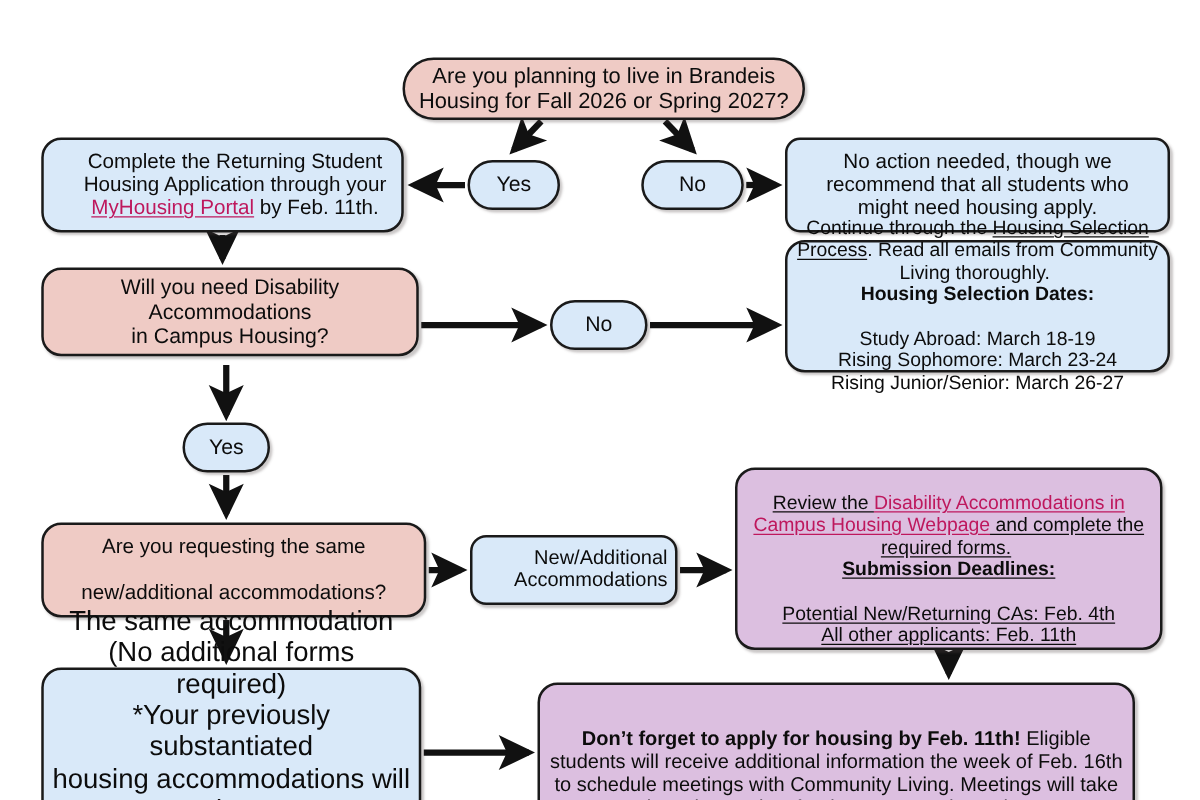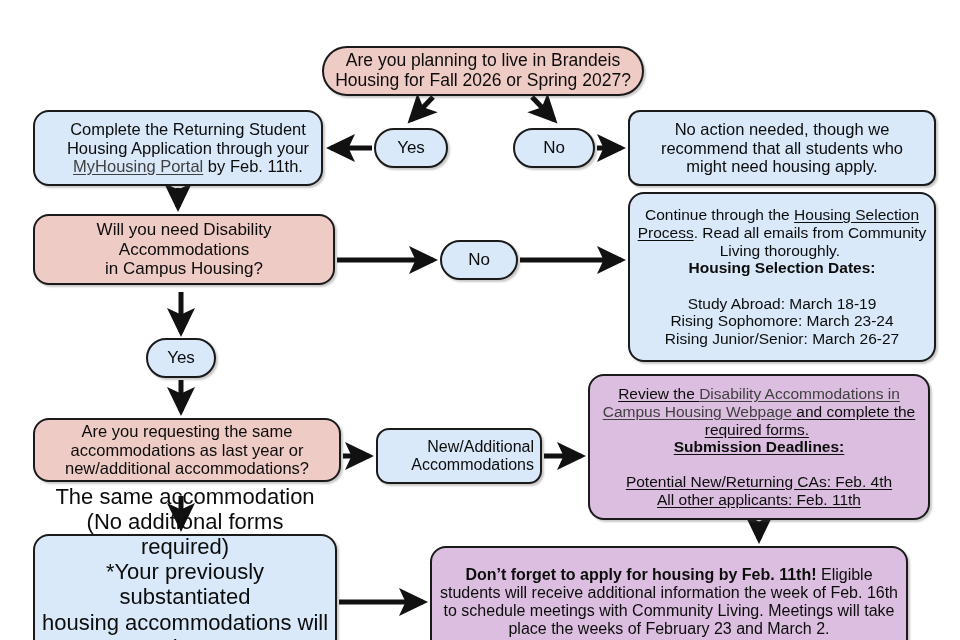--- a/index.html
+++ b/index.html
@@ -37,46 +37,46 @@
     text-align: center;
     color: #0c0c0c;
     line-height: 1.14;
     z-index: 2;
     box-shadow: 2px 2px 2px rgba(80,70,70,0.30);
   }
   .node .inner { width: 100%; padding: 0 6px; box-sizing: border-box; }
 
   .fill-pink  { background: #efcbc5; }
   .fill-blue  { background: #d9e9f9; }
-  .fill-purple{ background: #dcbfe0; }
+  .fill-purple{ background: #dcbfe0; align-items: flex-end; }
 
   .pill { border-radius: 999px; }
   .rounded { border-radius: 16px; }
   .rounded-sm { border-radius: 13px; }
 
   .lnk {
-    color: #404040;
+    color: #be185d;
     text-decoration: underline;
     text-underline-offset: 2px;
   }
   .u { text-decoration: underline; text-underline-offset: 2px; }
   .b { font-weight: bold; }
   .sp { display: inline-block; height: 7px; }
 
   
   #n-top        { left: 322px; top: 2px;   width: 322px; height: 50px;  font-size: 17.5px; }
   #n-yes1       { left: 374px; top: 84px;  width: 74px;  height: 40px;  font-size: 17px; }
   #n-no1        { left: 513px; top: 84px;  width: 82px;  height: 40px;  font-size: 17px; }
   #n-apply      { left: 33px;  top: 66px;  width: 290px; height: 76px;  font-size: 16.5px; padding-left: 20px; }
   #n-noaction   { left: 628px; top: 66px;  width: 308px; height: 76px;  font-size: 16.5px; border-radius: 12px; }
   #n-disability { left: 33px;  top: 170px; width: 302px; height: 71px;  font-size: 17px; }
   #n-no2        { left: 440px; top: 196px; width: 78px;  height: 40px;  font-size: 17px; }
-  #n-continue   { left: 628px; top: 148px; width: 308px; height: 170px; font-size: 15.5px; }
+  #n-continue   { left: 628px; top: 148px; width: 308px; height: 106px; font-size: 15.5px; }
   #n-yes2       { left: 146px; top: 294px; width: 70px;  height: 40px;  font-size: 17px; }
-  #n-samequest  { left: 33px;  top: 374px; width: 308px; height: 64px;  font-size: 16.5px; }
+  #n-samequest  { left: 33px;  top: 374px; width: 308px; height: 76px;  font-size: 16.5px; }
   #n-newadd     { left: 376px; top: 384px; width: 166px; height: 56px;  font-size: 16px; text-align: right; }
   #n-review     { left: 588px; top: 330px; width: 342px; height: 146px; font-size: 15.5px; }
   #n-same       { left: 33px;  top: 490px; width: 304px; height: 126px; font-size: 22px; }
   #n-dontforget { left: 430px; top: 502px; width: 478px; height: 112px; font-size: 16px; }
 </style>
 </head>
 <body>
 
 <div id="canvas">
 
@@ -173,21 +173,21 @@
     </div>
   </div>
 
   <div class="node pill fill-blue" id="n-yes2">
     <div class="inner">Yes</div>
   </div>
 
   <div class="node rounded fill-pink" id="n-samequest">
     <div class="inner">
       <span>Are you requesting the same</span><br>
-      <span>accommodations as last year or</span><br>
+      <br>
       <span>new/additional accommodations?</span>
     </div>
   </div>
 
   <div class="node rounded-sm fill-blue" id="n-newadd">
     <div class="inner">
       <span>New/Additional</span><br>
       <span>Accommodations</span>
     </div>
   </div>

